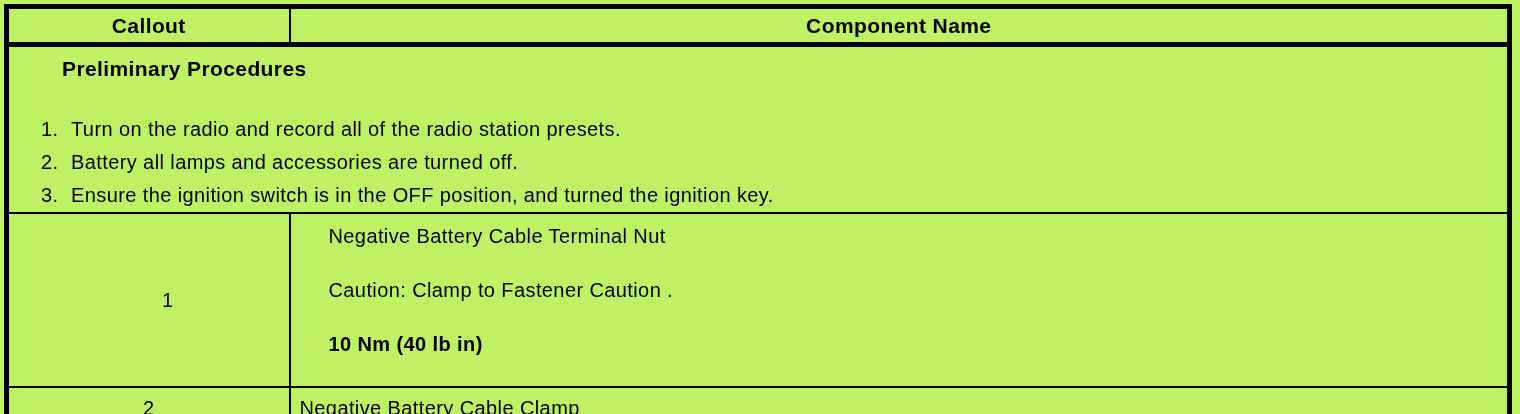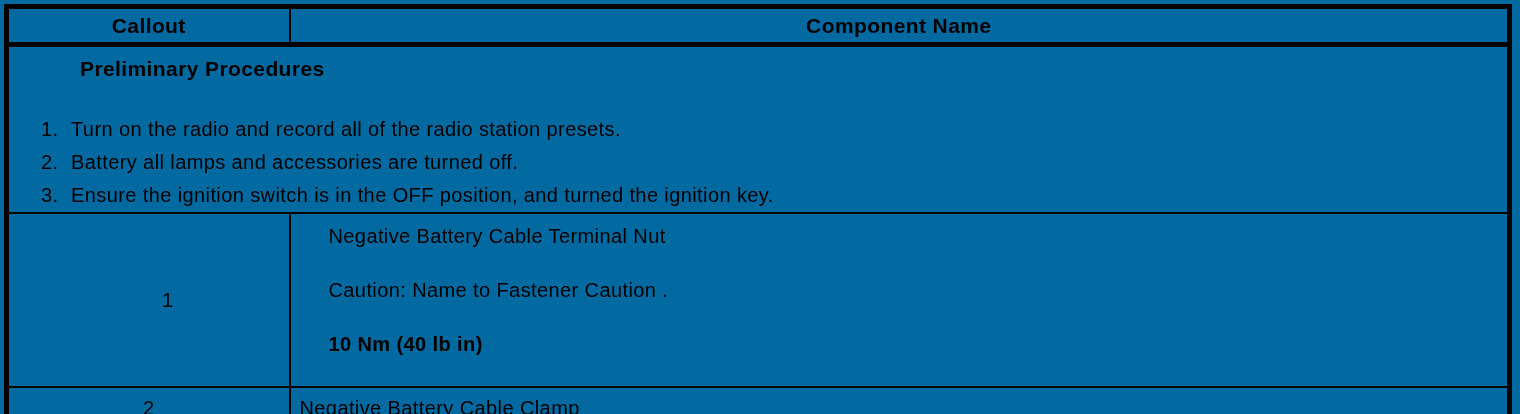--- a/index.html
+++ b/index.html
@@ -7,21 +7,21 @@
     padding: 0;
     background: #ffffff;
     width: 1520px;
     height: 414px;
     overflow: hidden;
   }
   .page {
     position: relative;
     width: 1520px;
     height: 414px;
-    background: #0369a1;
+    background: #bef264;
     font-family: "Liberation Sans", "DejaVu Sans", sans-serif;
     color: #000000;
   }
   table.callout-table {
     position: absolute;
     left: 4px;
     top: 4px;
     width: 1508px;
     border-collapse: collapse;
     table-layout: fixed;
@@ -46,21 +46,21 @@
   tr.prelim-row { height: 158px; }
   tr.prelim-row td {
     border-bottom: 2px solid #000000;
     vertical-align: top;
     padding: 10px 10px 0 10px;
   }
   .prelim-title {
     font-weight: bold;
     font-size: 21px;
     line-height: 24px;
-    margin-left: 61px;
+    margin-left: 43px;
   }
   .steps { margin-top: 32px; }
   .step {
     line-height: 33px;
     white-space: nowrap;
   }
   .step-num {
     display: inline-block;
     width: 30px;
     margin-left: 22px;
@@ -119,21 +119,21 @@
             <div class="step">
               <span class="step-num">3.</span><span class="step-text">Ensure the ignition switch is in the OFF position, and turned the ignition key.</span>
             </div>
           </div>
         </td>
       </tr>
       <tr class="component-row-1">
         <td class="callout-cell">1</td>
         <td class="component-cell">
           <p class="comp-name">Negative Battery Cable Terminal Nut</p>
-          <p class="comp-caution"><span class="caution-label">Caution:</span><span> Name to Fastener Caution .</span></p>
+          <p class="comp-caution"><span class="caution-label">Caution:</span><span> Clamp to Fastener Caution .</span></p>
           <p class="comp-torque">10 Nm (40 lb in)</p>
         </td>
       </tr>
       <tr class="component-row-2">
         <td class="callout-cell">2</td>
         <td class="component-cell">
           <span>Negative Battery Cable Clamp</span>
         </td>
       </tr>
     </tbody>

